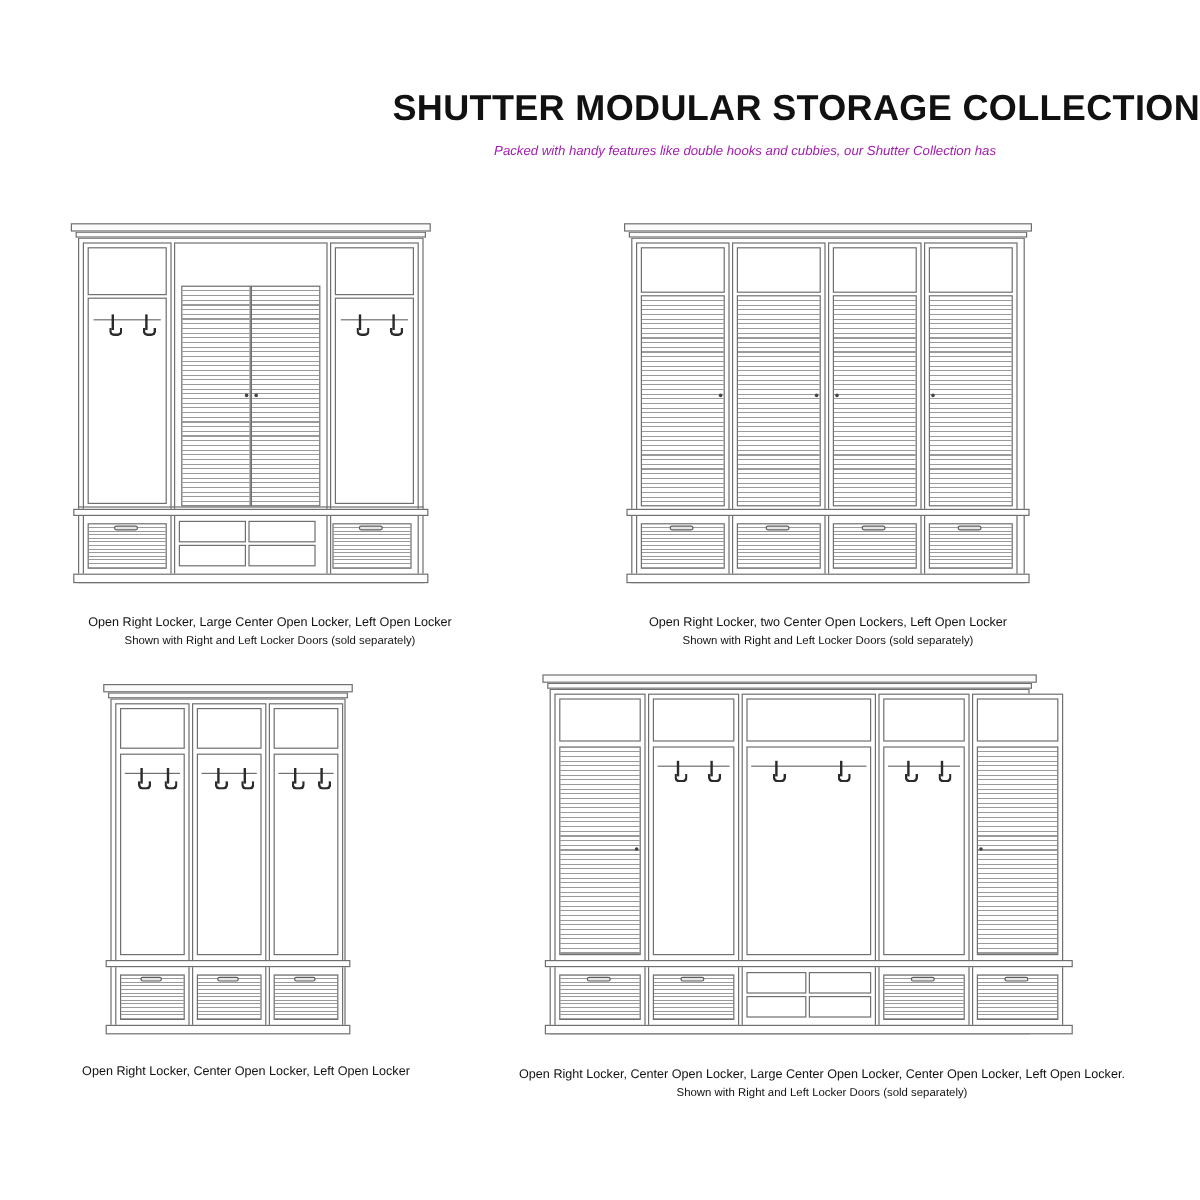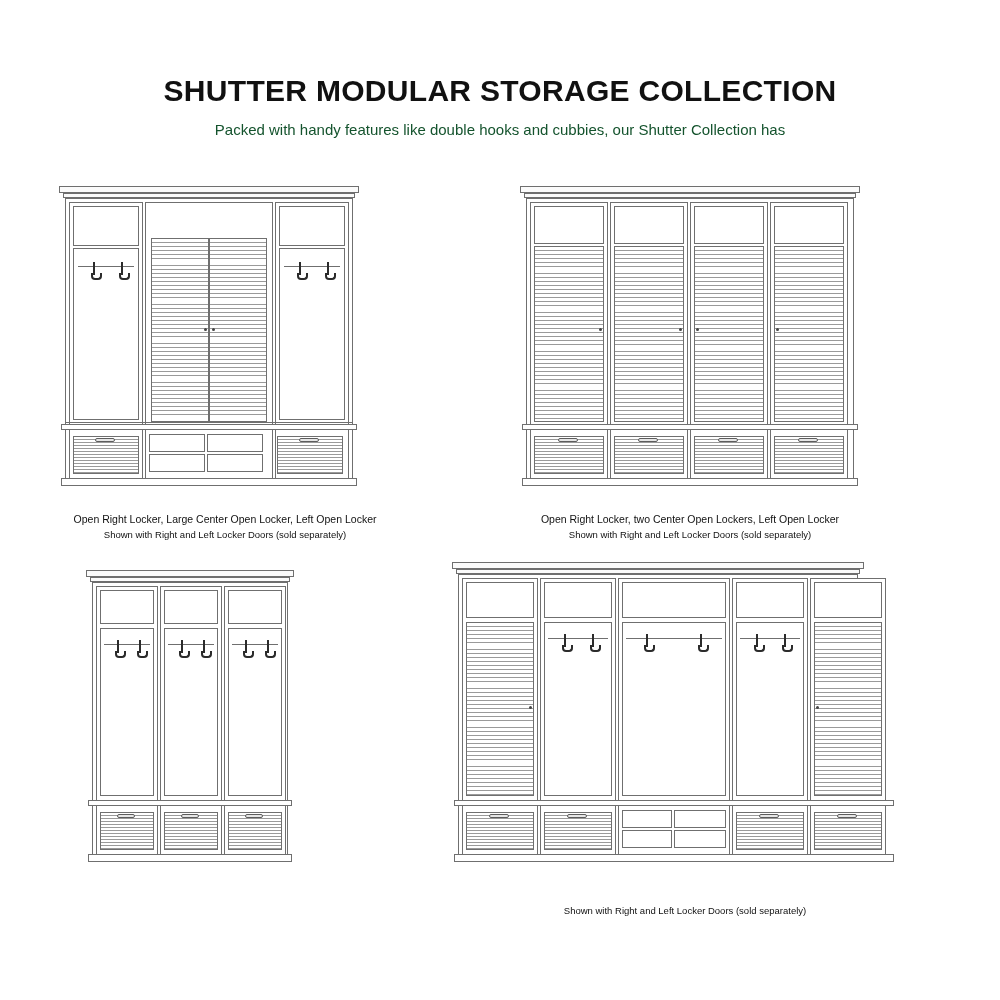--- a/index.html
+++ b/index.html
@@ -18,35 +18,36 @@
   .page {
     width: 1000px;
     height: 1000px;
     position: relative;
   }
   .header {
     position: absolute;
     top: 74px;
     left: 0;
     width: 1000px;
-    text-align: center;
+    text-align: right;
   }
   .title {
     font-size: 30px;
     font-weight: bold;
     letter-spacing: 0.3px;
     margin: 0;
     line-height: 1.1;
   }
   .subtitle {
-    font-size: 15px;
+    font-size: 11px;
     line-height: 1.45;
     margin: 12px auto 0 auto;
     width: 660px;
-    color: #14532d;
+    color: #a21caf;
+    font-style: italic;
   }
 
   .unit {
     position: absolute;
   }
   .caption {
     text-align: center;
     font-size: 10.5px;
     line-height: 1.45;
     color: #111;
@@ -288,20 +289,23 @@
 
       <div class="louver dense" style="left:40px; top:242px; width:54px; height:38px;"></div>
       <div class="pull" style="left:57px; top:244px; width:18px;"></div>
       <div class="louver dense" style="left:104px; top:242px; width:54px; height:38px;"></div>
       <div class="pull" style="left:121px; top:244px; width:18px;"></div>
       <div class="louver dense" style="left:168px; top:242px; width:54px; height:38px;"></div>
       <div class="pull" style="left:185px; top:244px; width:18px;"></div>
 
       <div class="box" style="left:28px; top:284px; width:204px; height:8px;"></div>
     </div>
+    <div class="caption" style="width:290px;">
+      <span>Open Right Locker, Center Open Locker, Left Open Locker</span>
+    </div>
   </div>
 
   <div class="unit" style="left:430px; top:562px; width:520px;">
     <div class="draw" style="width:520px; height:320px;">
 
       <div class="crown" style="left:22px; top:0px; width:412px; height:7px;"></div>
       <div class="crown" style="left:26px; top:7px; width:404px; height:5px;"></div>
 
       <div class="box" style="left:28px; top:12px; width:400px; height:288px;"></div>
 
@@ -349,18 +353,18 @@
       <div class="box" style="left:244px; top:268px; width:52px; height:18px;"></div>
 
       <div class="louver dense" style="left:306px; top:250px; width:68px; height:38px;"></div>
       <div class="pull" style="left:329px; top:252px; width:20px;"></div>
       <div class="louver dense" style="left:384px; top:250px; width:68px; height:38px;"></div>
       <div class="pull" style="left:407px; top:252px; width:20px;"></div>
 
       <div class="box" style="left:24px; top:292px; width:440px; height:8px;"></div>
     </div>
     <div class="caption" style="width:510px;">
-      <br>
+      <span>Open Right Locker, Center Open Locker, Large Center Open Locker, Center Open Locker, Left Open Locker.</span><br>
       <span class="small">Shown with Right and Left Locker Doors (sold separately)</span>
     </div>
   </div>
 
 </div>
 
 </body></html>

